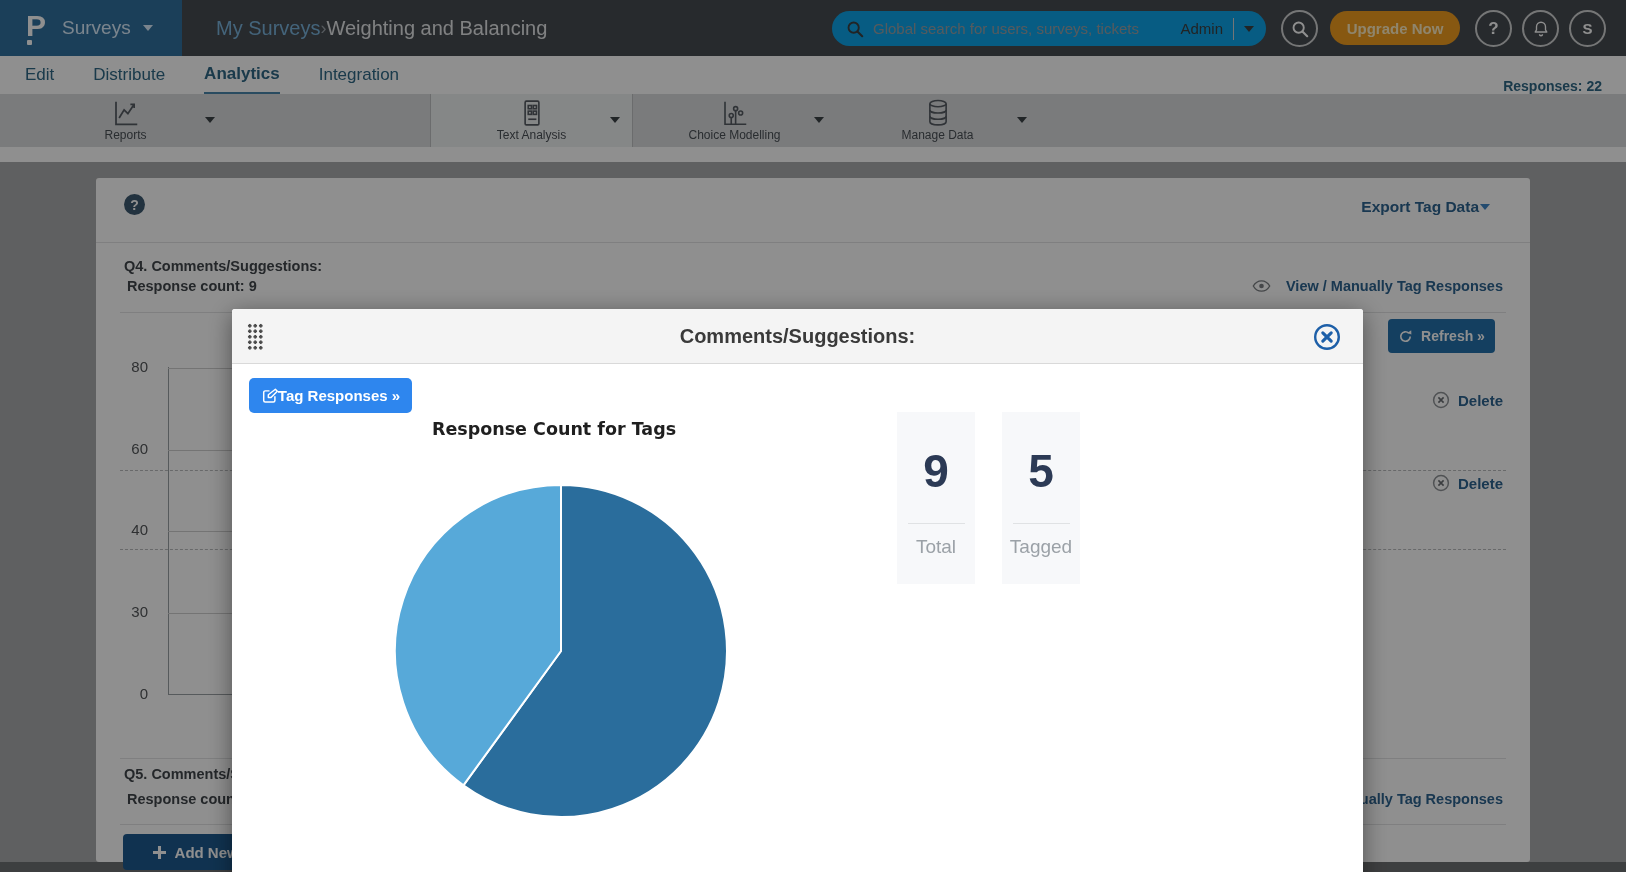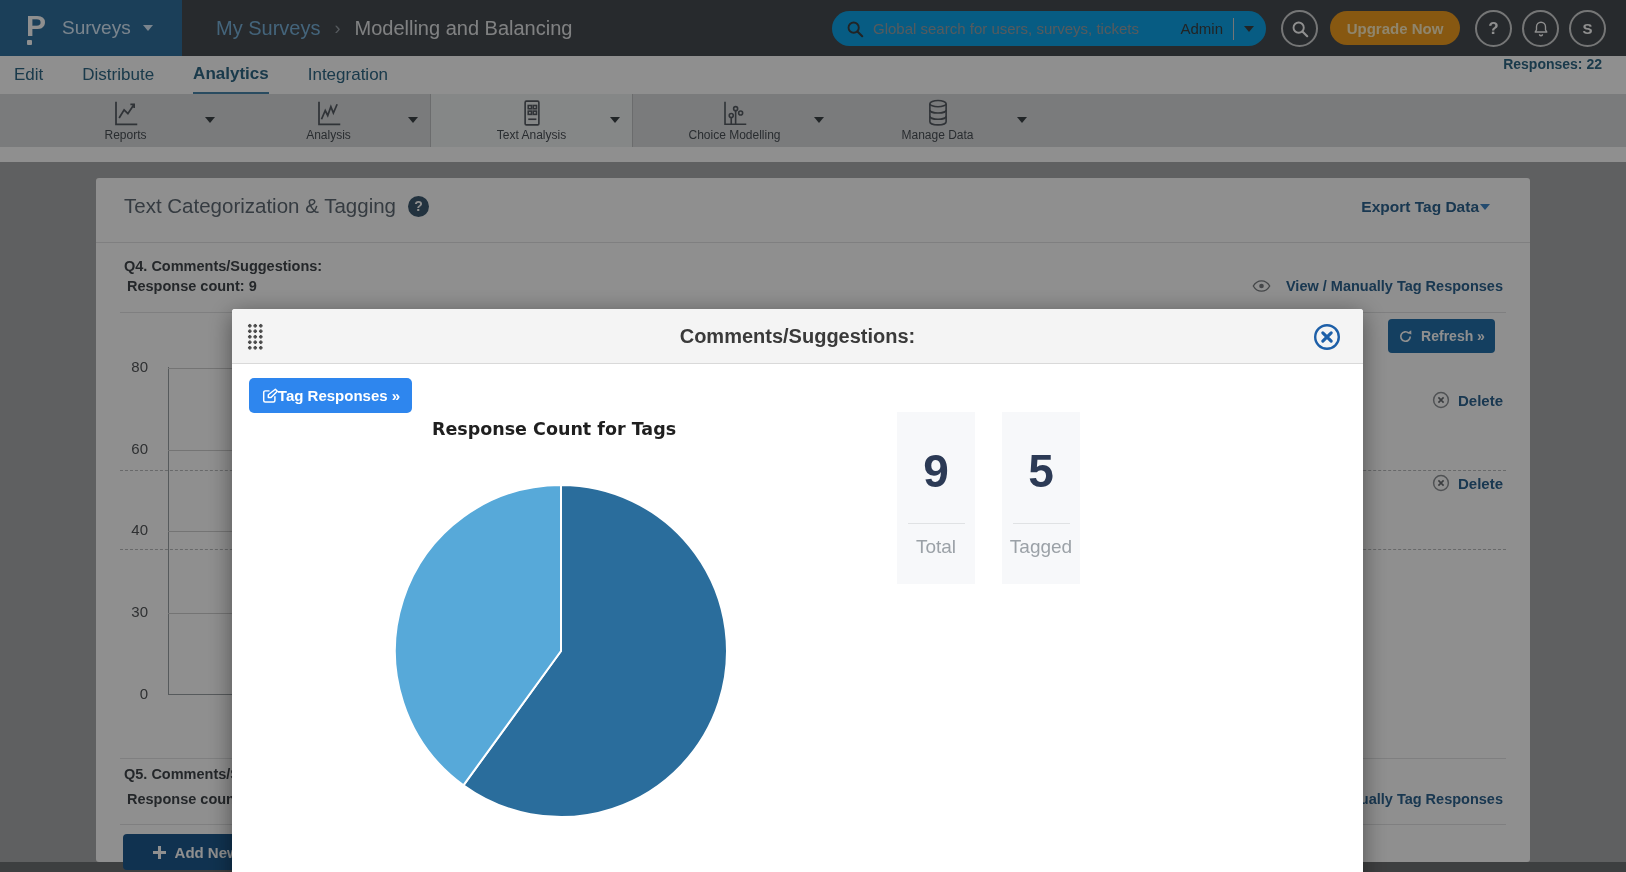--- a/index.html
+++ b/index.html
@@ -12,21 +12,21 @@
   #topbar { position:absolute; left:0; top:0; width:1626px; height:56px; background:#474c51; }
   #brand { position:absolute; left:0; top:0; width:182px; height:56px; background:#31709f;
            display:flex; align-items:center; cursor:pointer; }
   #logo { position:relative; width:26px; height:34px; margin-left:26px; color:#fff; }
   #logo .pglyph { font-size:30px; font-weight:bold; line-height:30px; }
   #logo .pdot { position:absolute; left:1px; bottom:0; width:5px; height:5px; background:#fff; border-radius:1px; }
   #brand-label { color:#d9ecfb; font-size:19px; margin-left:10px; }
   .caret { display:inline-block; width:0; height:0; border-left:5px solid transparent;
            border-right:5px solid transparent; border-top:6px solid #d9ecfb; }
   #brand .caret { margin-left:12px; }
-  #breadcrumb { position:absolute; left:216px; top:0; height:56px; display:flex; align-items:center; gap:14px; }
+  #breadcrumb { position:absolute; left:216px; top:0; height:56px; display:flex; align-items:center; }
   #breadcrumb .parent { color:#79b3dc; font-size:20px; cursor:pointer; }
   #breadcrumb .sep { color:#9aa1a8; font-size:18px; }
   #breadcrumb .current { color:#e4e6e8; font-size:20px; }
   #search-pill { position:absolute; left:832px; top:11px; width:434px; height:35px; background:#0ea5e9;
     border-radius:18px; display:flex; align-items:center; padding:0 12px 0 14px; }
   #search-pill svg { flex:0 0 auto; }
   #search-input { border:none; outline:none; background:transparent; font-size:15px; color:#333;
     width:278px; margin-left:9px; font-family:inherit; }
   #search-input::placeholder { color:#9aa0a6; }
   #search-scope { font-size:15px; color:#3c4043; font-weight:500; margin-left:auto; cursor:pointer; }
@@ -38,21 +38,21 @@
   #circle-search { left:1281px; }
   #upgrade-btn { position:absolute; left:1330px; top:11px; width:130px; height:34px; border-radius:17px;
     background:#f09d1f; border:none; color:#ffeec2; font-weight:bold; font-size:15px; cursor:pointer;
     font-family:inherit; }
   #help-btn { left:1475px; font-weight:bold; font-size:17px; }
   #bell-btn { left:1522px; }
   #avatar-btn { left:1569px; font-weight:bold; font-size:15px; }
 
   
   #tabs { position:absolute; left:0; top:56px; width:1626px; height:38px; background:#fff;
-    display:flex; align-items:flex-start; padding-left:14px; gap:39px; }
+    display:flex; align-items:flex-end; padding-left:25px; gap:39px; }
   .tab { font-size:17px; color:#2f6886; font-weight:500; cursor:pointer; height:38px;
     display:flex; align-items:center; }
   .tab.active { border-bottom:2px solid #4a86ac; font-weight:600; }
   #responses-count { margin-left:auto; margin-right:24px; font-size:14px; font-weight:bold; color:#2f6886; }
 
   
   #toolbar { position:absolute; left:0; top:94px; width:1626px; height:53px; background:#d9dbdd; }
   .tool { position:absolute; top:0; width:203px; height:53px; cursor:pointer; }
   .tool.active { background:#eef0f1; border-left:1px solid #bfc1c3; border-right:1px solid #bfc1c3; }
   .tool .ticon { position:absolute; left:0; right:0; top:4px; display:flex; justify-content:center; }
@@ -129,21 +129,21 @@
     <div id="brand">
       <span id="logo">
         <span class="pglyph">P</span><span class="pdot"></span>
       </span>
       <span id="brand-label">Surveys</span>
       <span class="caret"></span>
     </div>
     <nav id="breadcrumb">
       <span class="parent">My Surveys</span>
       <span class="sep">›</span>
-      <span class="current">Modelling and Balancing</span>
+      <span class="current">Weighting and Balancing</span>
     </nav>
     <div id="search-pill">
       <svg width="18" height="18" viewBox="0 0 20 20">
           <circle cx="8.5" cy="8.5" r="5.7" fill="none" stroke="#3c4043" stroke-width="2.1"></circle>
           <line x1="13" y1="13" x2="18" y2="18" stroke="#3c4043" stroke-width="2.4" stroke-linecap="round"></line>
         </svg>
       <input id="search-input" placeholder="Global search for users, surveys, tickets" style="">
       <span id="search-scope">Admin</span>
       <span id="scope-divider"></span>
       <span class="caret"></span>
@@ -180,30 +180,20 @@
   <div id="toolbar">
     <div class="tool" style="left:24px">
       <span class="ticon">
           <svg width="30" height="30" viewBox="0 0 24 24" fill="none" stroke="#565c63" stroke-width="1.4">
             <path d="M4 3v18h17"></path>
             <polyline points="6.5,16 10.5,9.5 13.5,12.5 18.5,5"></polyline>
             <polyline points="15.5,5 18.5,5 18.5,8"></polyline>
           </svg>
         </span>
       <span class="tlabel">Reports</span>
-      <span class="caret"></span>
-    </div>
-    <div class="tool" style="left:227px">
-      <span class="ticon">
-          <svg width="30" height="30" viewBox="0 0 24 24" fill="none" stroke="#565c63" stroke-width="1.4">
-            <path d="M4 3v18h17"></path>
-            <polyline points="6,17 9,10 11,14 13.5,7 15.5,12 18.5,5"></polyline>
-          </svg>
-        </span>
-      <span class="tlabel">Analysis</span>
       <span class="caret"></span>
     </div>
     <div class="tool active" style="left:430px">
       <span class="ticon">
           <svg width="30" height="30" viewBox="0 0 24 24" fill="none" stroke="#565c63" stroke-width="1.3">
             <rect x="6.5" y="2.5" width="11" height="19" rx="1"></rect>
             <rect x="9" y="6" width="2.6" height="2.6"></rect>
             <rect x="13" y="6" width="2.6" height="2.6"></rect>
             <rect x="9" y="10.5" width="2.6" height="2.6"></rect>
             <rect x="13" y="10.5" width="2.6" height="2.6"></rect>
@@ -237,21 +227,20 @@
           </svg>
         </span>
       <span class="tlabel">Manage Data</span>
       <span class="caret"></span>
     </div>
   </div>
   <div id="subbar"></div>
 
   <main id="card">
     <div id="card-title-row">
-      <span id="card-title">Text Categorization &amp; Tagging</span>
       <span id="title-help">?</span>
     </div>
     <div id="export-row">
       <span id="export-label">Export Tag Data</span>
       <span class="caret"></span>
     </div>
     <div class="h-divider" style="top:64px"></div>
 
     <div class="q-question" style="top:60px; margin-top:20px;">Q4. Comments/Suggestions:</div>
     <div class="q-count" style="top:100px">Response count: 9</div>

